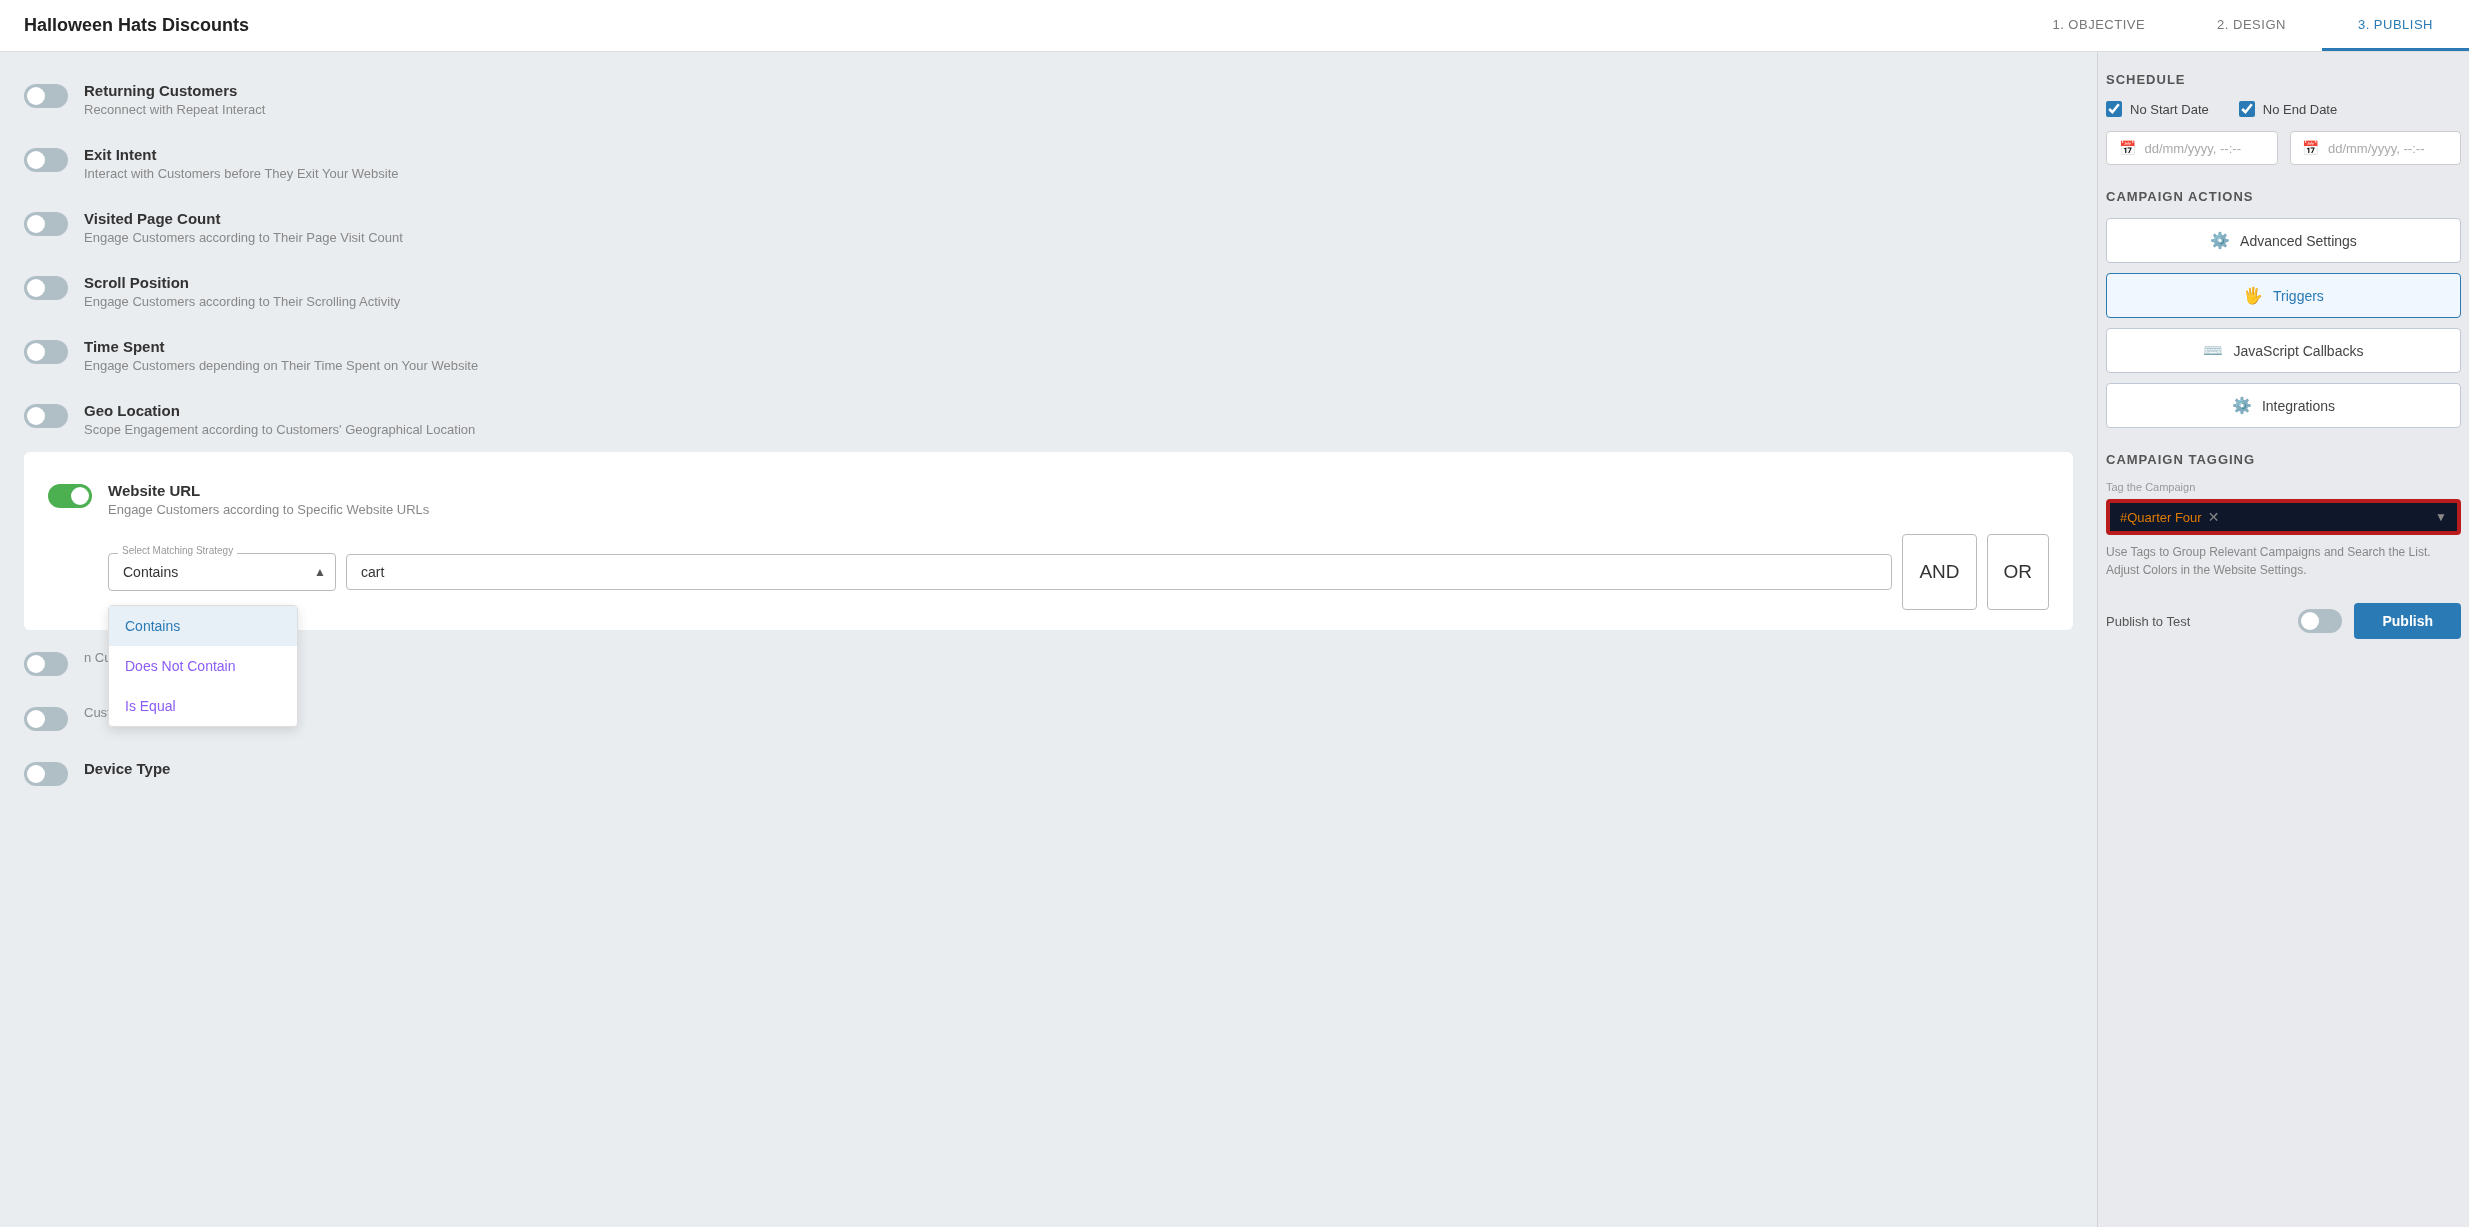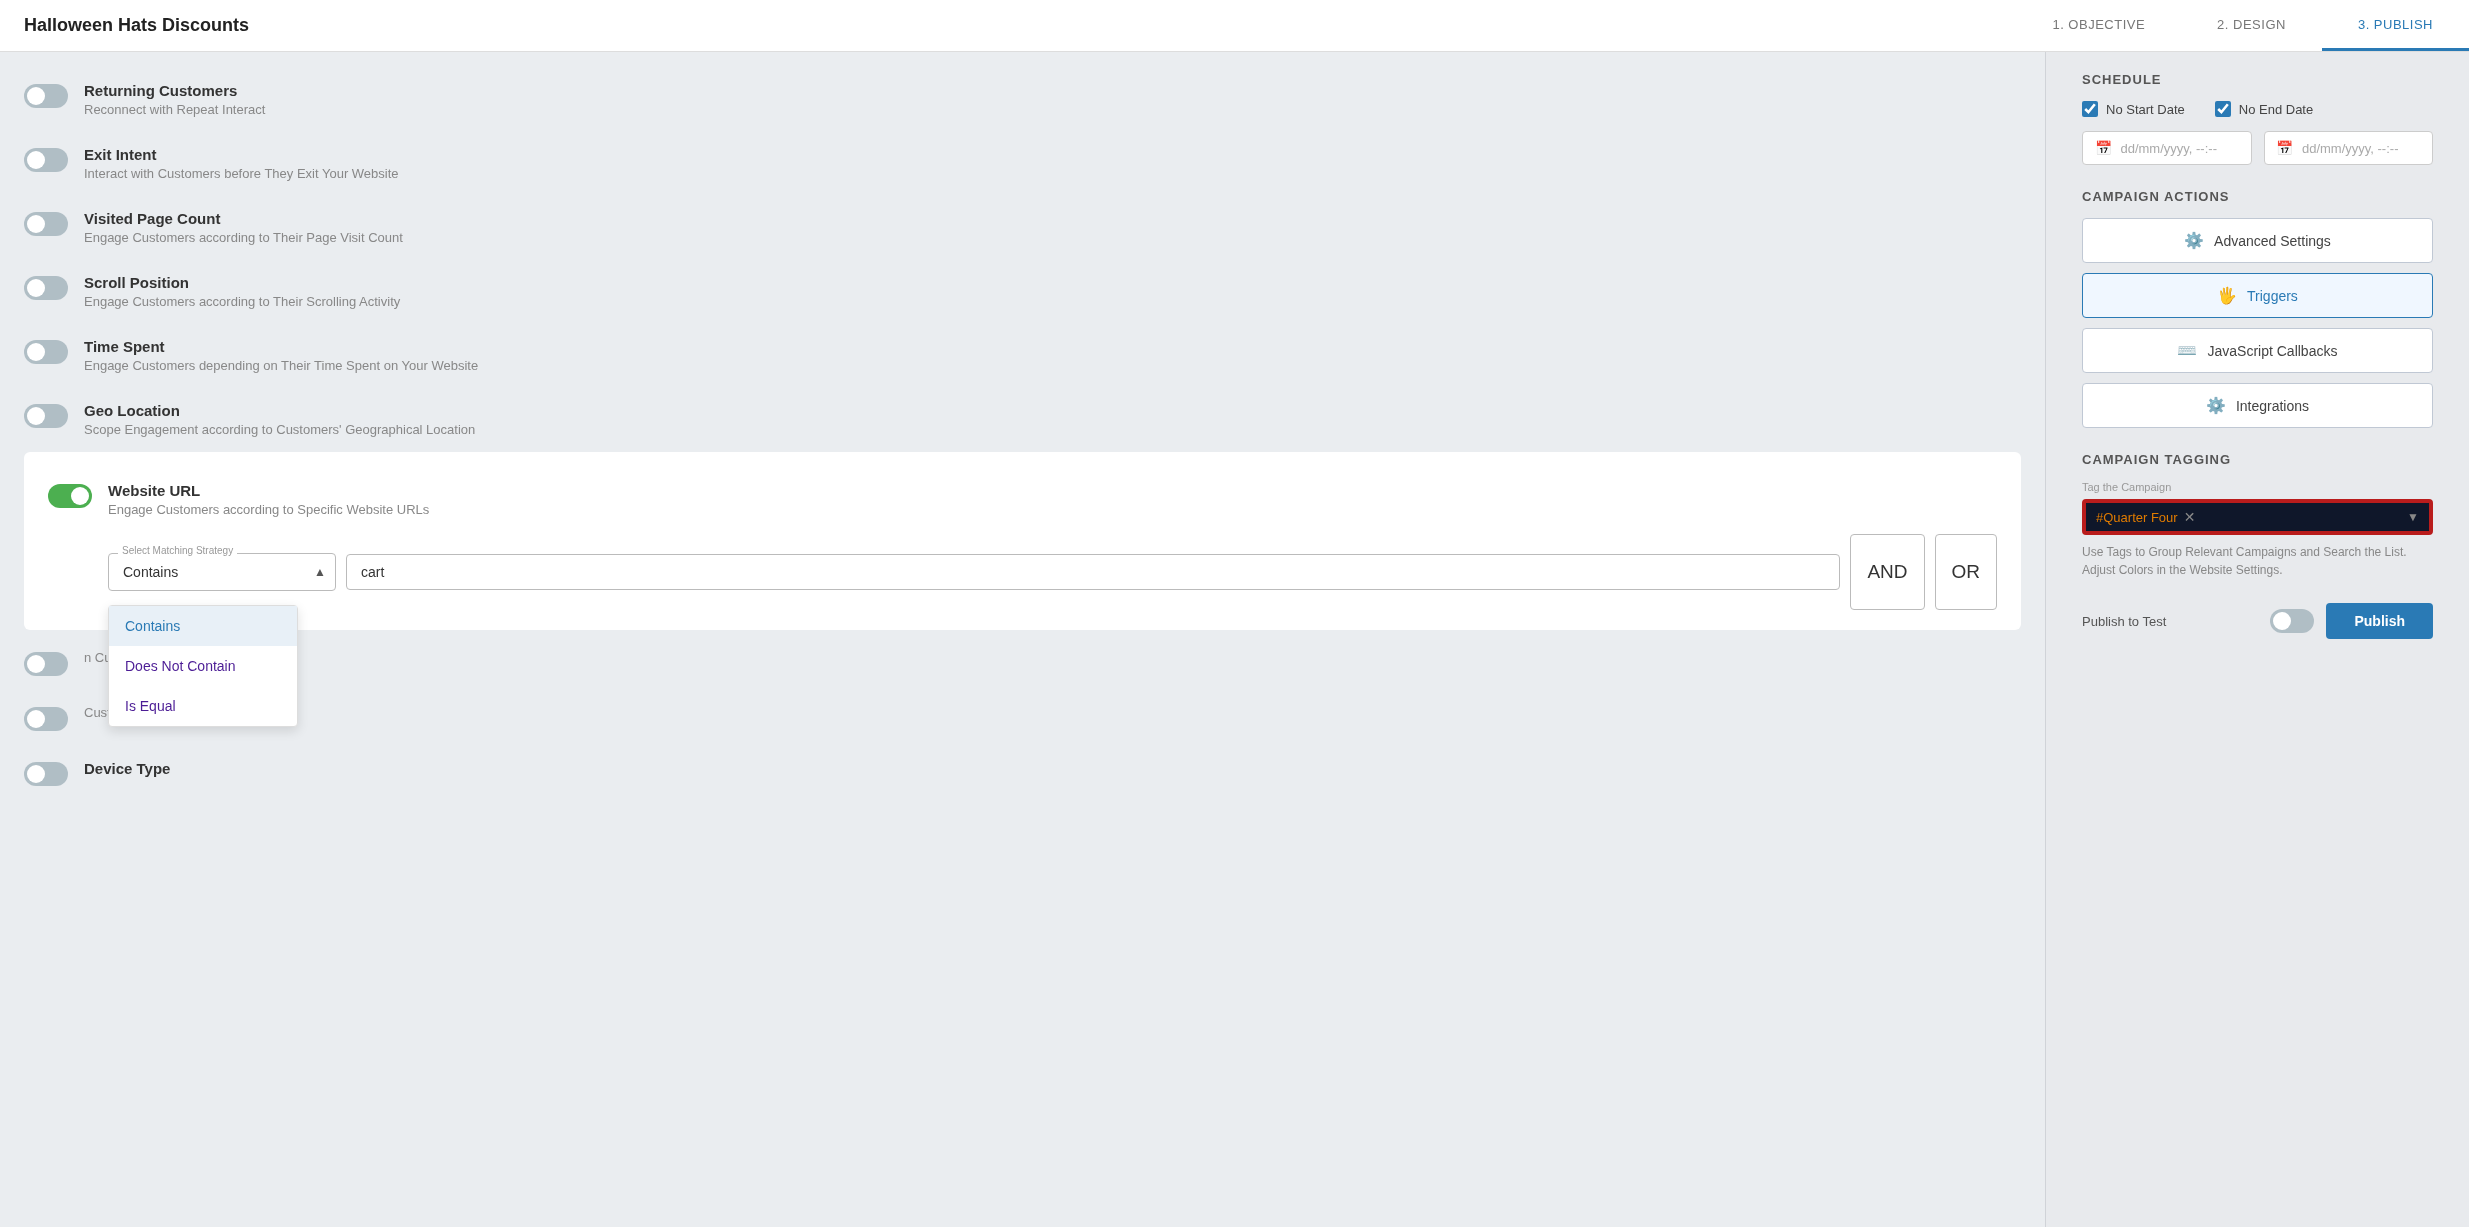--- a/index.html
+++ b/index.html
@@ -196,32 +196,32 @@
       width: 190px;
       background: #fff;
       border: 1px solid #ddd;
       border-radius: 4px;
       box-shadow: 0 4px 12px rgba(0,0,0,0.12);
       z-index: 100;
     }
     .dropdown-item {
       padding: 12px 16px;
       font-size: 14px;
-      color: #4c1d95;
+      color: #8b5cf6;
       cursor: pointer;
     }
     .dropdown-item.selected { color: #2a7ab5; background: #e8f0f7; }
 
     
     .right-panel {
-      width: 424px;
+      width: 372px;
       background: #e8eaed;
       border-left: 1px solid #d0d3d8;
       overflow-y: auto;
-      padding: 20px 36px;
+      padding: 20px 8px;
       flex-shrink: 0;
     }
 
     .section-title {
       font-size: 13px;
       font-weight: 700;
       color: #555;
       letter-spacing: 1px;
       text-transform: uppercase;
       margin-bottom: 14px;

